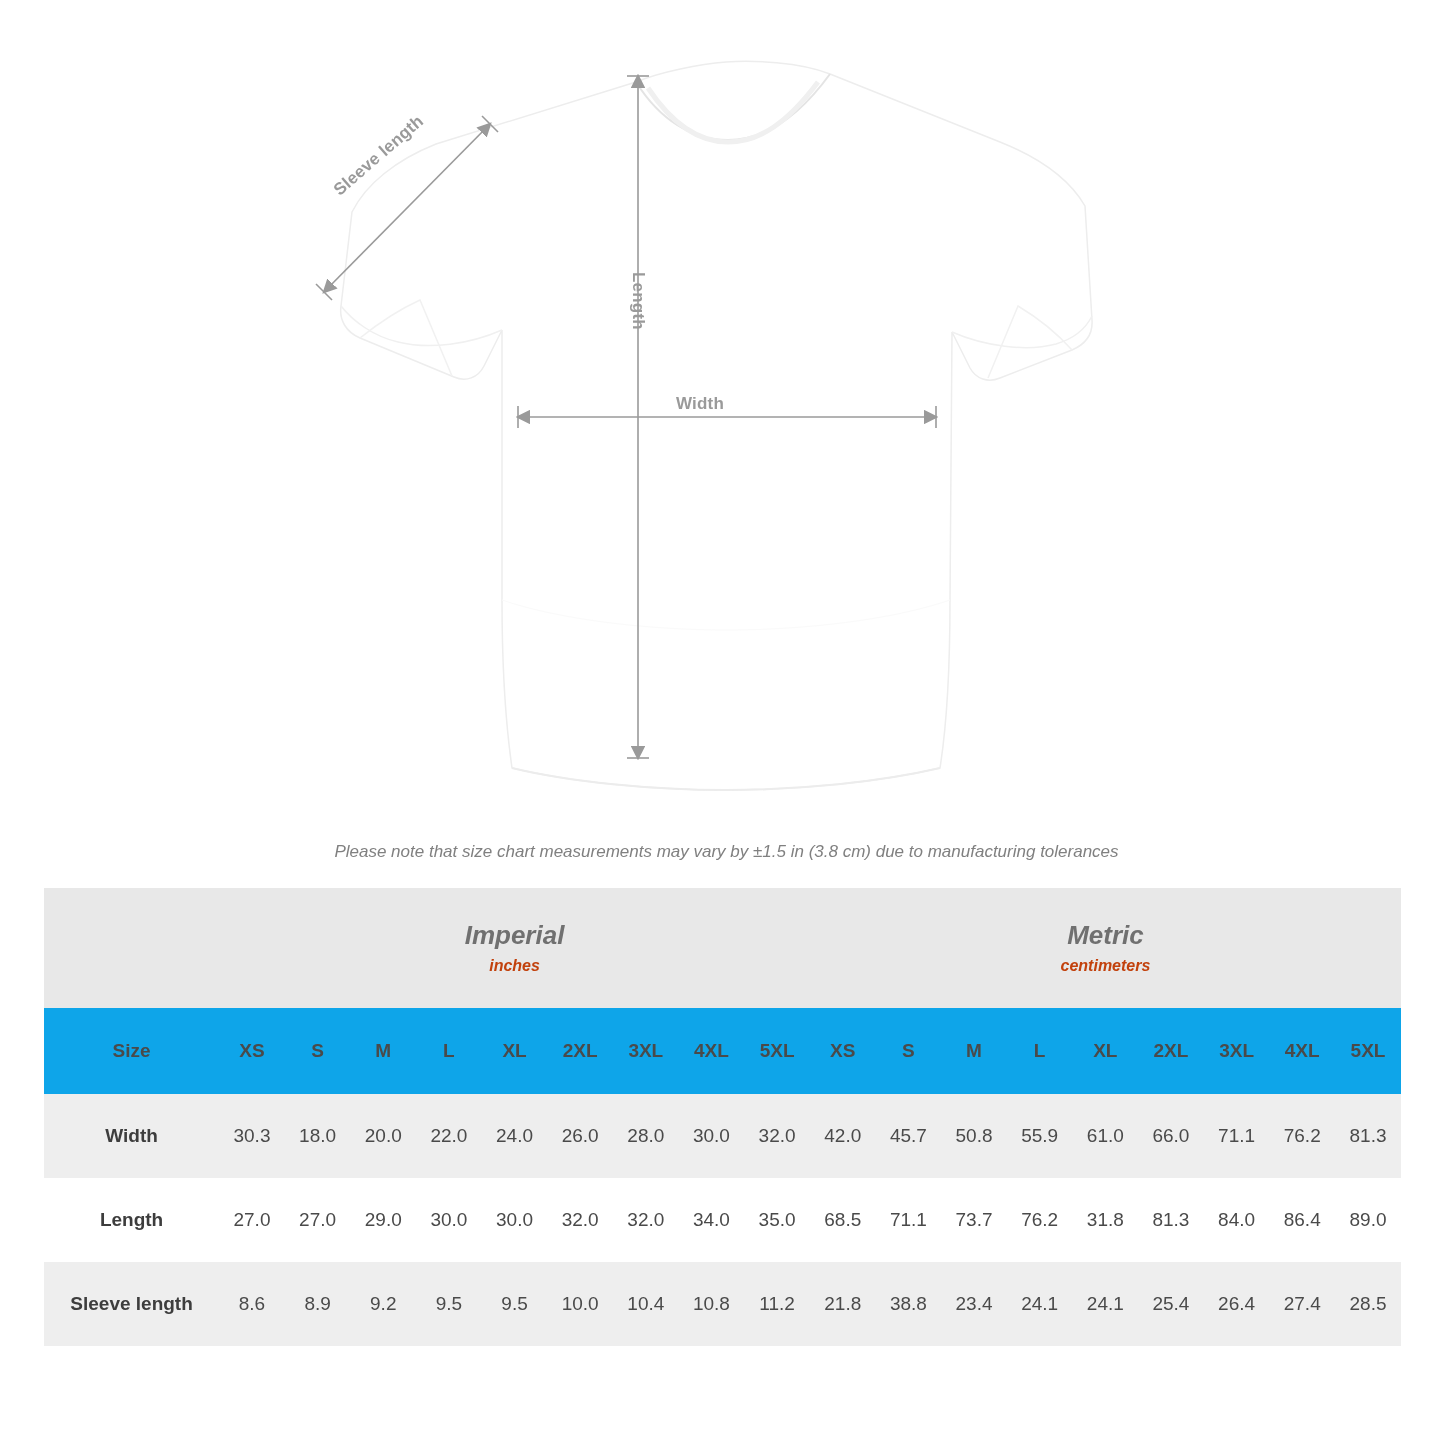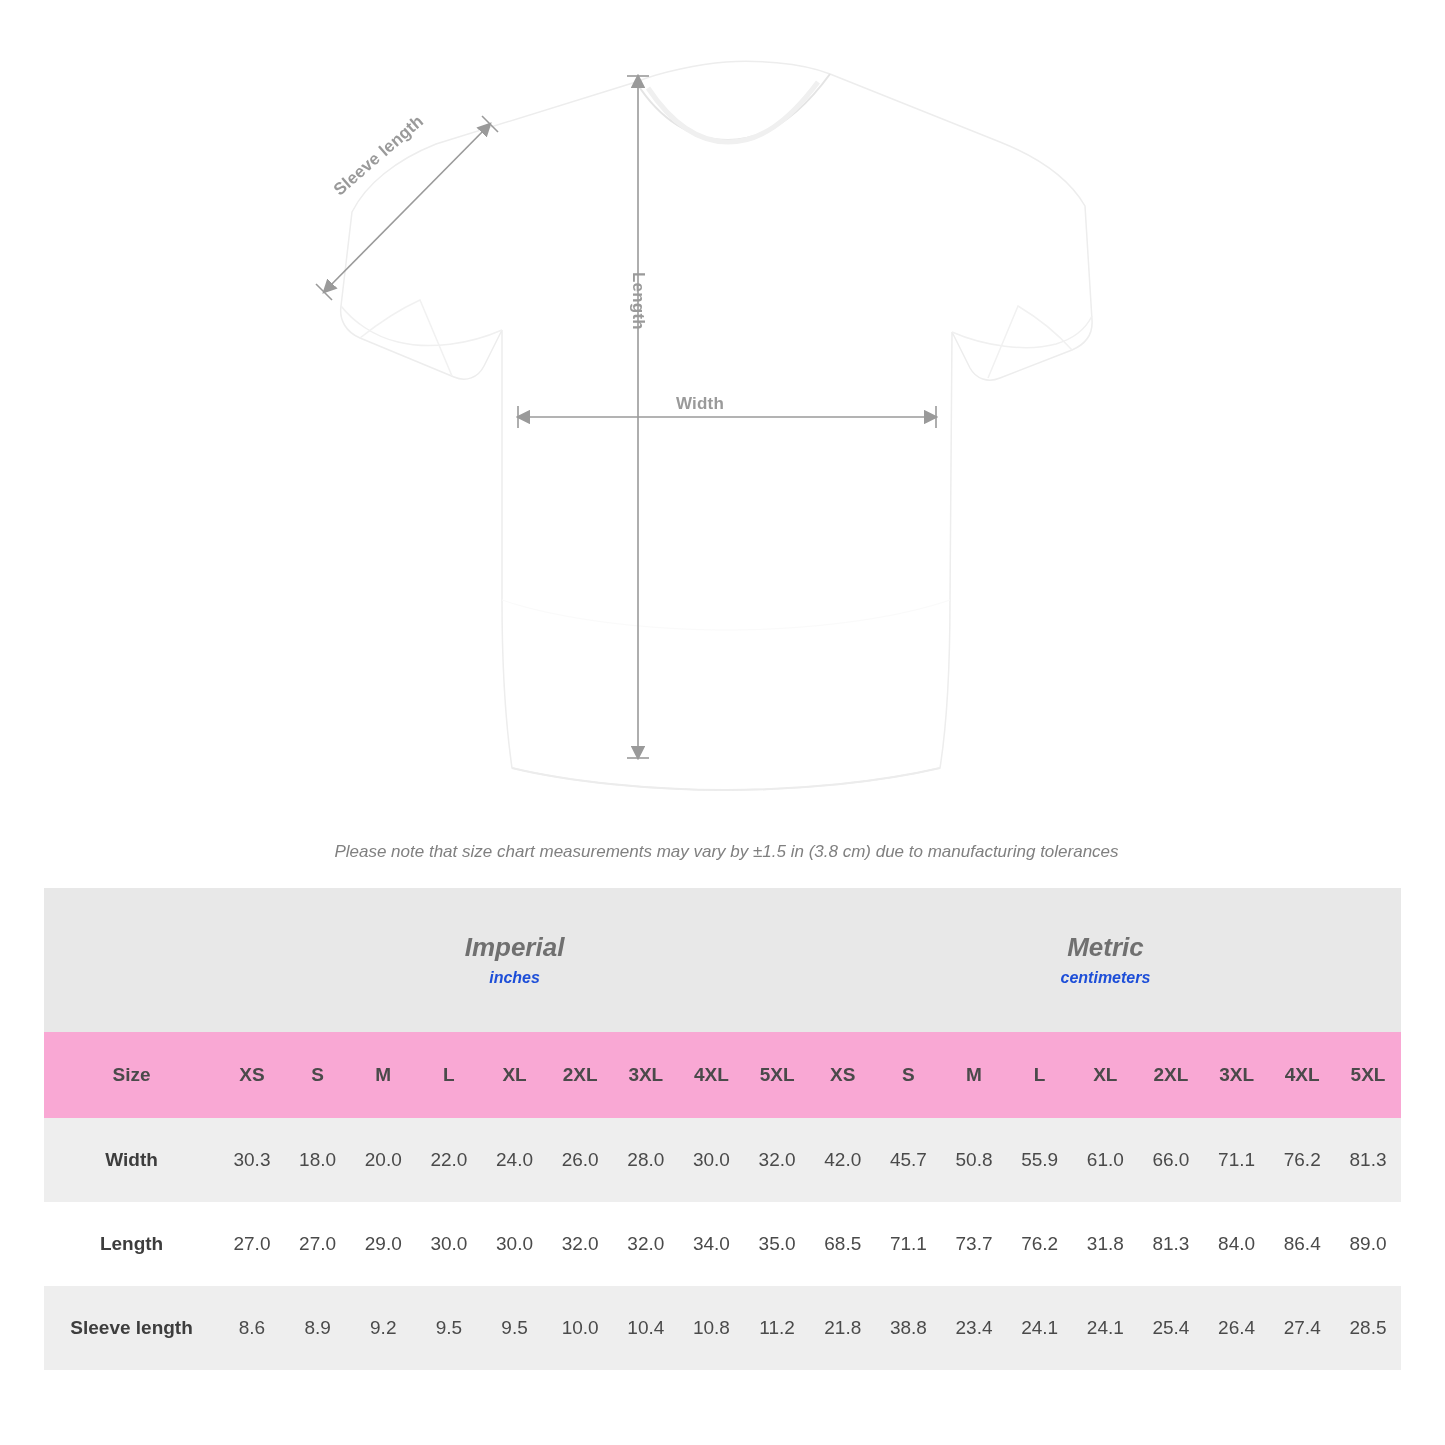--- a/index.html
+++ b/index.html
@@ -85,42 +85,42 @@
     table-layout: fixed;
   }
   table.size-table th,
   table.size-table td {
     text-align: center;
     vertical-align: middle;
     border: none;
   }
   .unit-row th {
     background: #e8e8e8;
-    height: 144px;
+    height: 120px;
     padding: 0;
   }
   .unit-name {
     font-size: 26px;
     font-style: italic;
     font-weight: bold;
     color: #707070;
     line-height: 1.1;
   }
   .unit-sub {
     font-size: 16px;
     font-style: italic;
-    color: #1d4ed8;
+    color: #c2410c;
     margin-top: 8px;
   }
   .head-row th {
     height: 84px;
     font-size: 19px;
     font-weight: bold;
     color: #4a4a4a;
-    background: #f9a8d4;
+    background: #0ea5e9;
   }
   .head-row th.rowlabel {
     font-size: 19px;
   }
   tbody tr td {
     height: 82px;
     font-size: 19px;
     color: #4a4a4a;
   }
   tbody tr.alt td {

